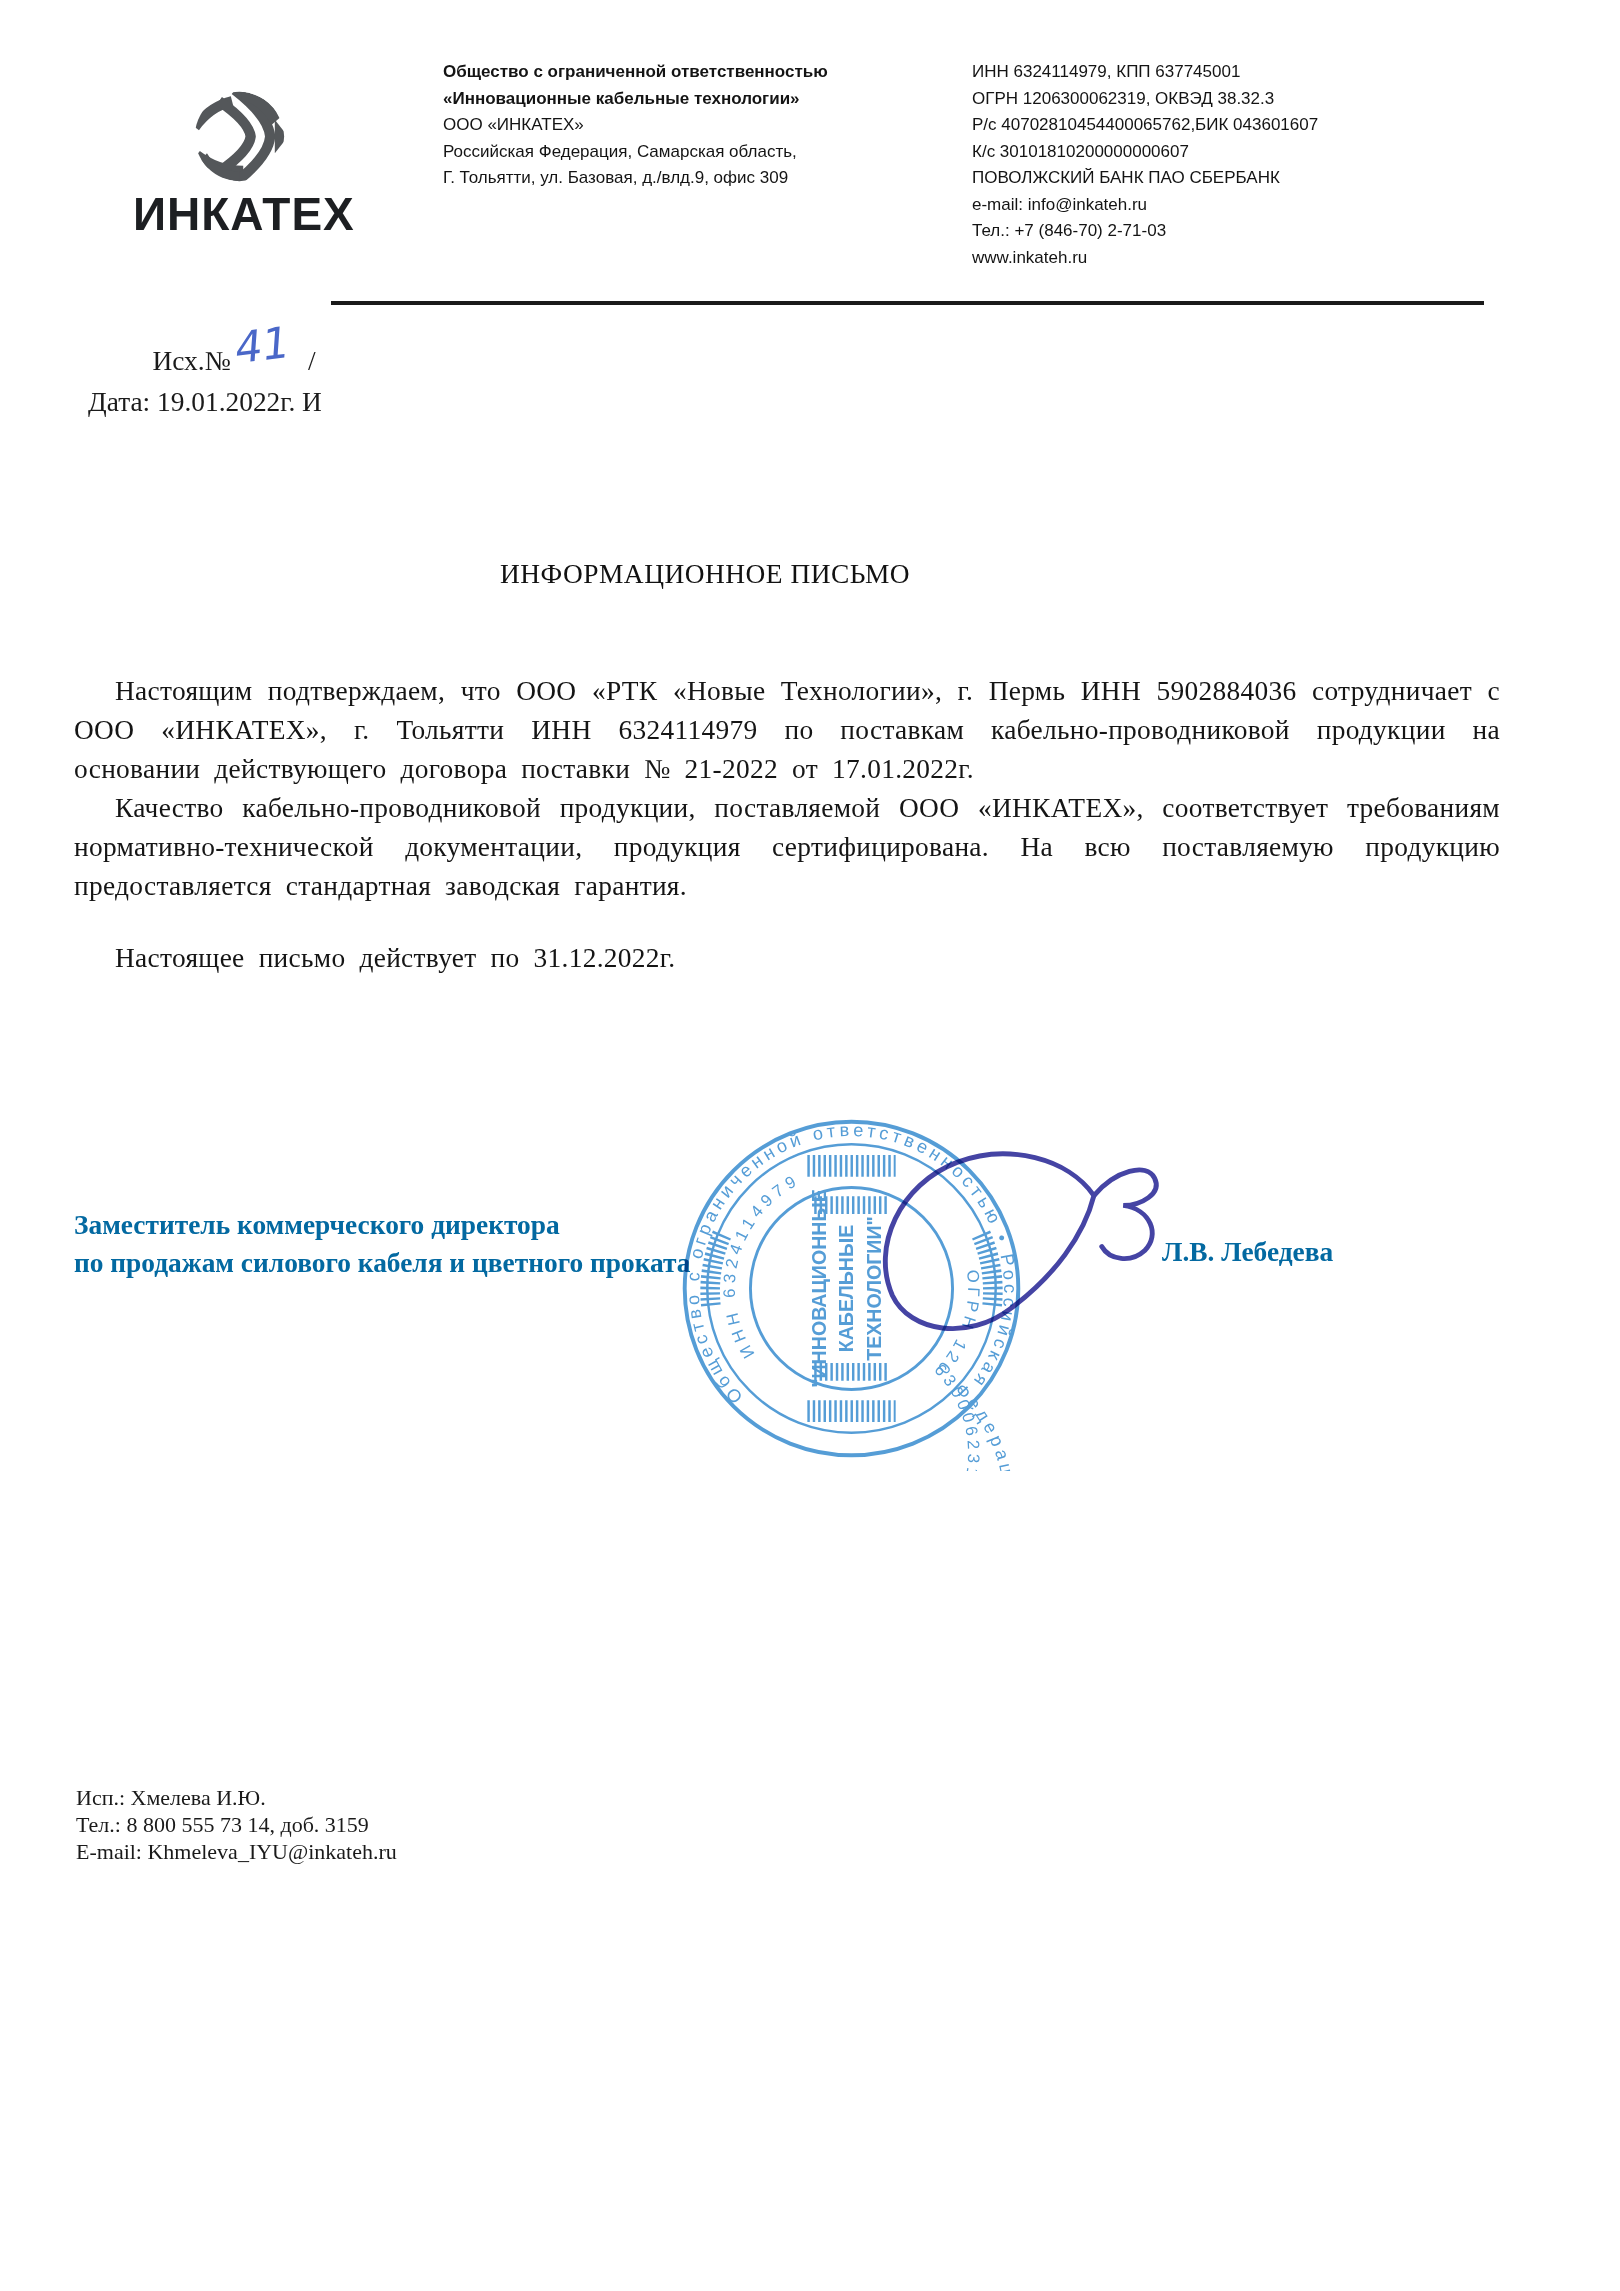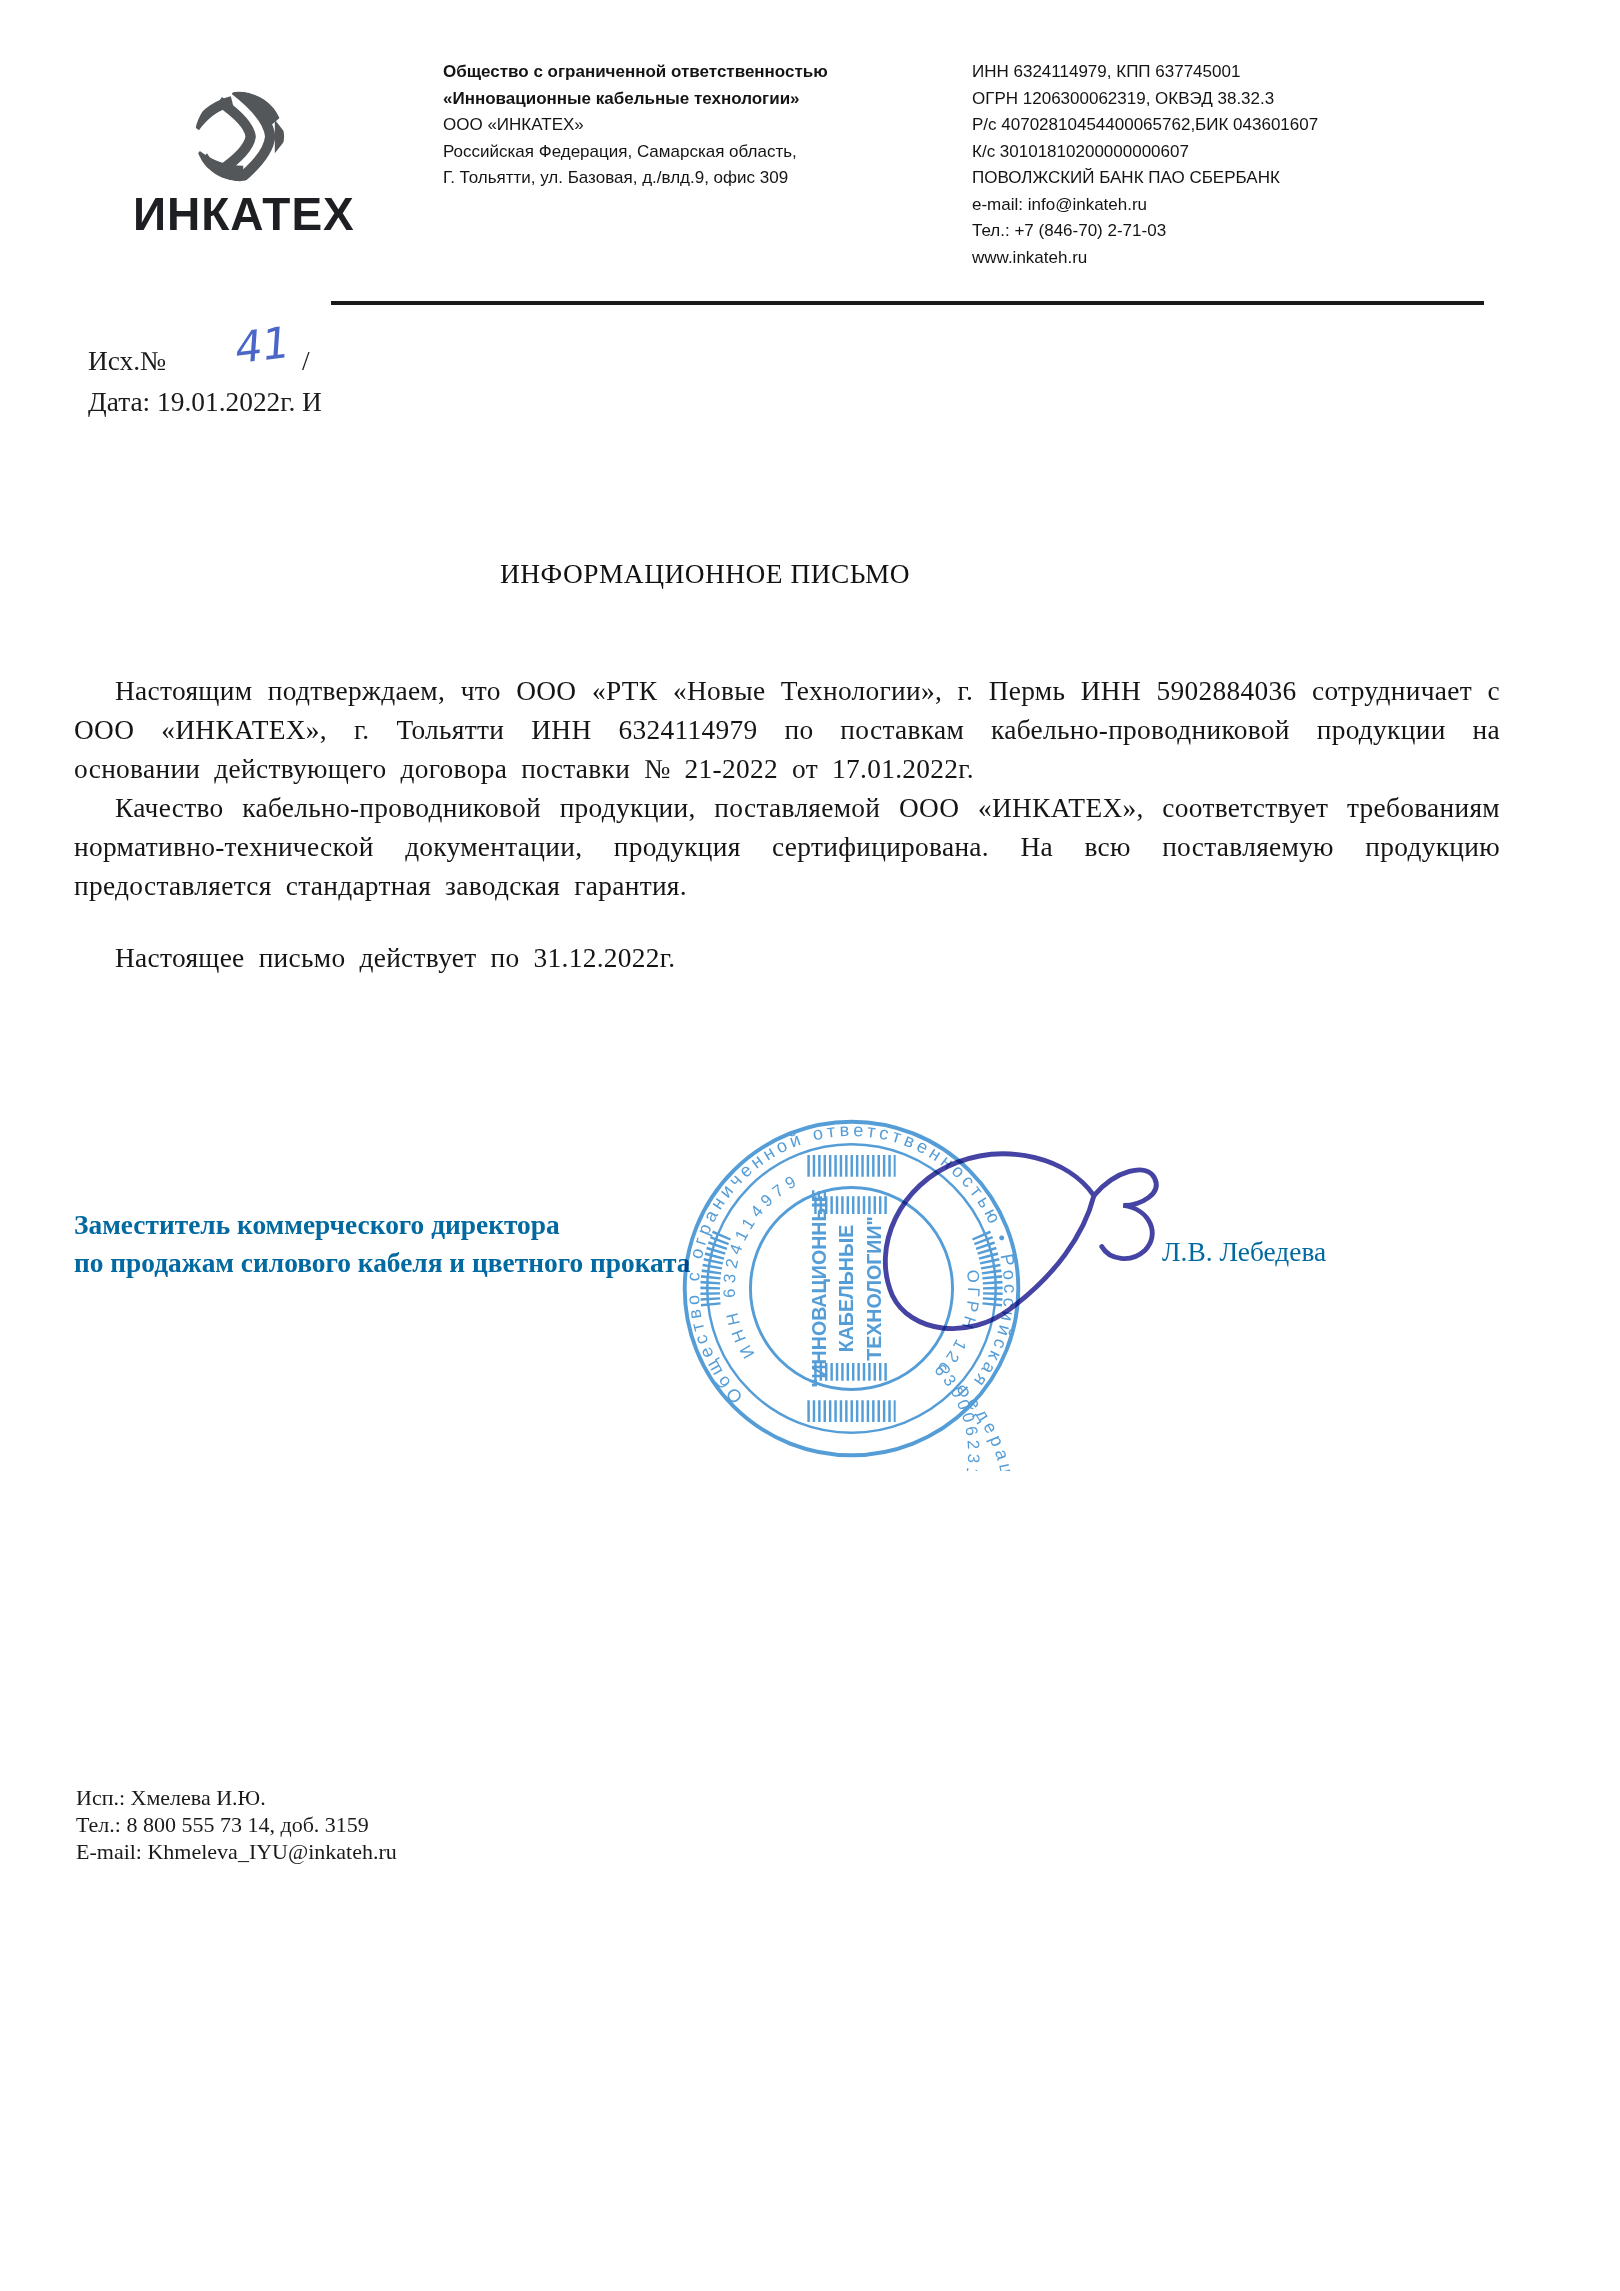--- a/index.html
+++ b/index.html
@@ -21,21 +21,21 @@
   }
   .requisites-block{
     left:972px; top:59px; width:470px;
     font-family:"Liberation Sans","DejaVu Sans",sans-serif;
     font-size:17px; line-height:26.5px; color:#141414;
   }
   .hdr-bold{font-weight:700;}
   .header-divider{left:331px; top:301px; width:1153px; height:3.9px; background:#1a1a1a;}
   
   .ref-block{left:88px; top:341px; font-size:27.4px; line-height:41px;}
-  .ref-row{position:relative; height:41px;}
+  .ref-row{position:relative; height:41px;text-align:center;}
   .ref-number{
     position:absolute; left:147px; top:-15.7px;
     font-family:"DejaVu Sans",sans-serif; font-style:italic; font-weight:300;
     font-size:43px; color:#4a67c8; transform:rotate(-7deg);
   }
   .ref-suffix{position:absolute; left:214px; top:0;}
   
   .letter-title{
     left:74px; top:559px; width:1262px; text-align:center;
     font-size:27.4px; letter-spacing:0.5px; color:#111;
@@ -44,21 +44,21 @@
     left:74px; top:672px; width:1426px; font-size:27.4px; line-height:39px;
     text-align:justify; color:#151515; word-spacing:6.9px; letter-spacing:0.3px;
   }
   .body-block p{margin:0; text-indent:41px;}
   .body-block p.gap{margin-top:33px;}
   
   .signer-block{
     left:74px; top:1206px; width:1426px; font-size:27.4px; line-height:38px;
     font-weight:700; color:#0369a1;
   }
-  .signer-name{position:absolute; left:1088px; top:27.4px; font-weight:400;}
+  .signer-name{position:absolute; left:1088px; top:27.4px; font-weight:700;}
   .stamp-svg{left:669px; top:1106px; mix-blend-mode:multiply;}
   .sign-svg{left:861px; top:1135px; mix-blend-mode:multiply;}
   
   .footer-block{left:76px; top:1784px; font-size:22px; line-height:27px; color:#1a1a1a;}
 </style>
 </head>
 <body>
 
 <div class="page">
 

